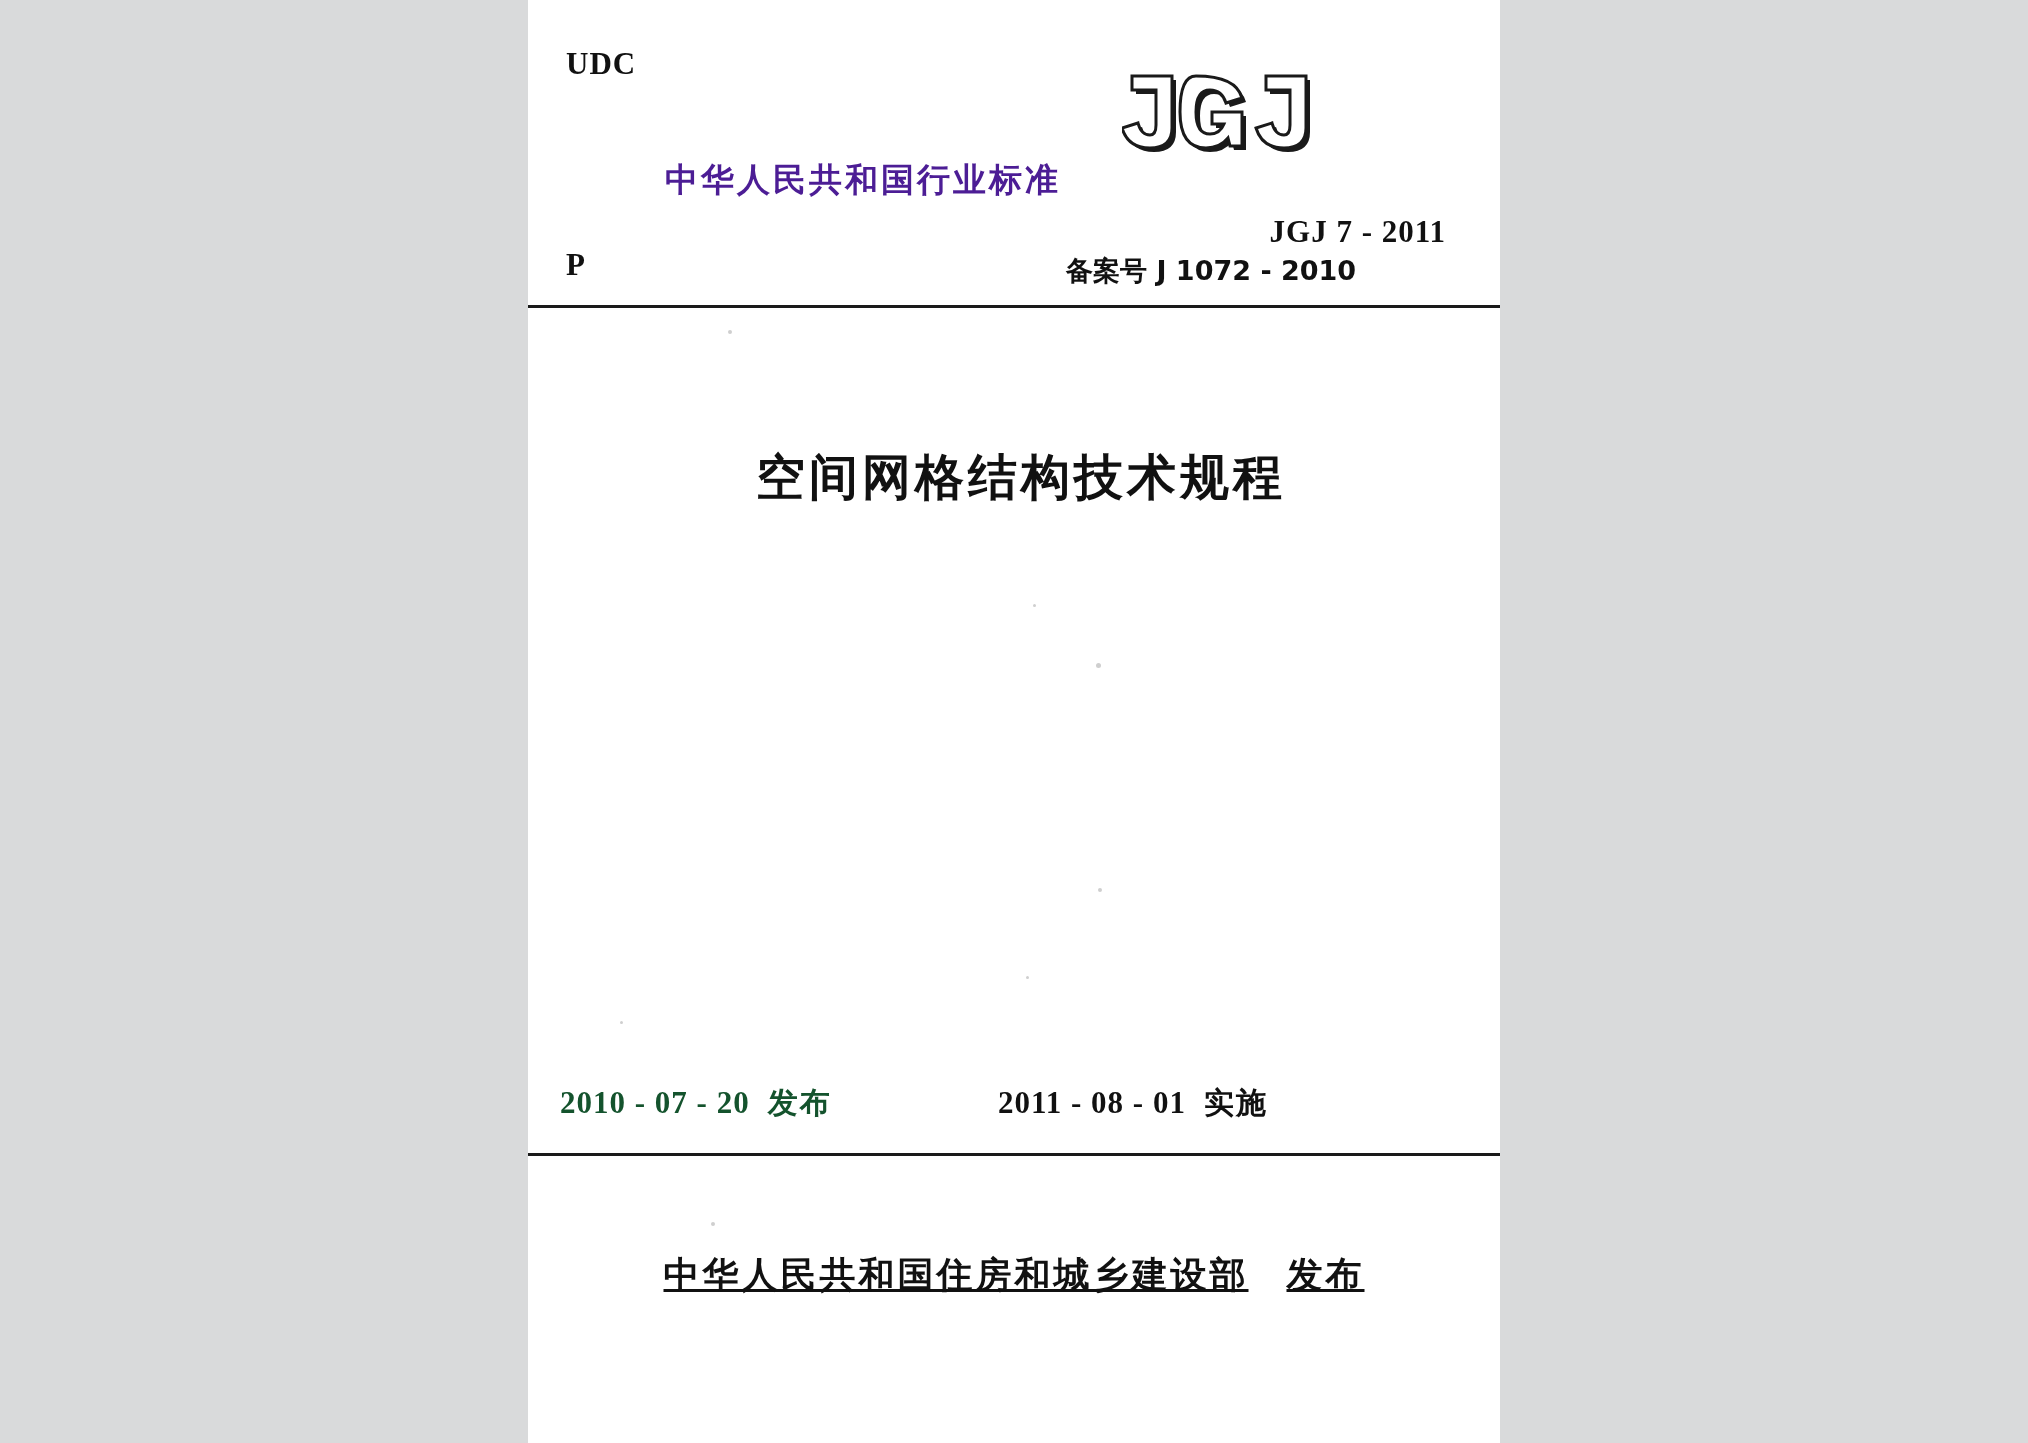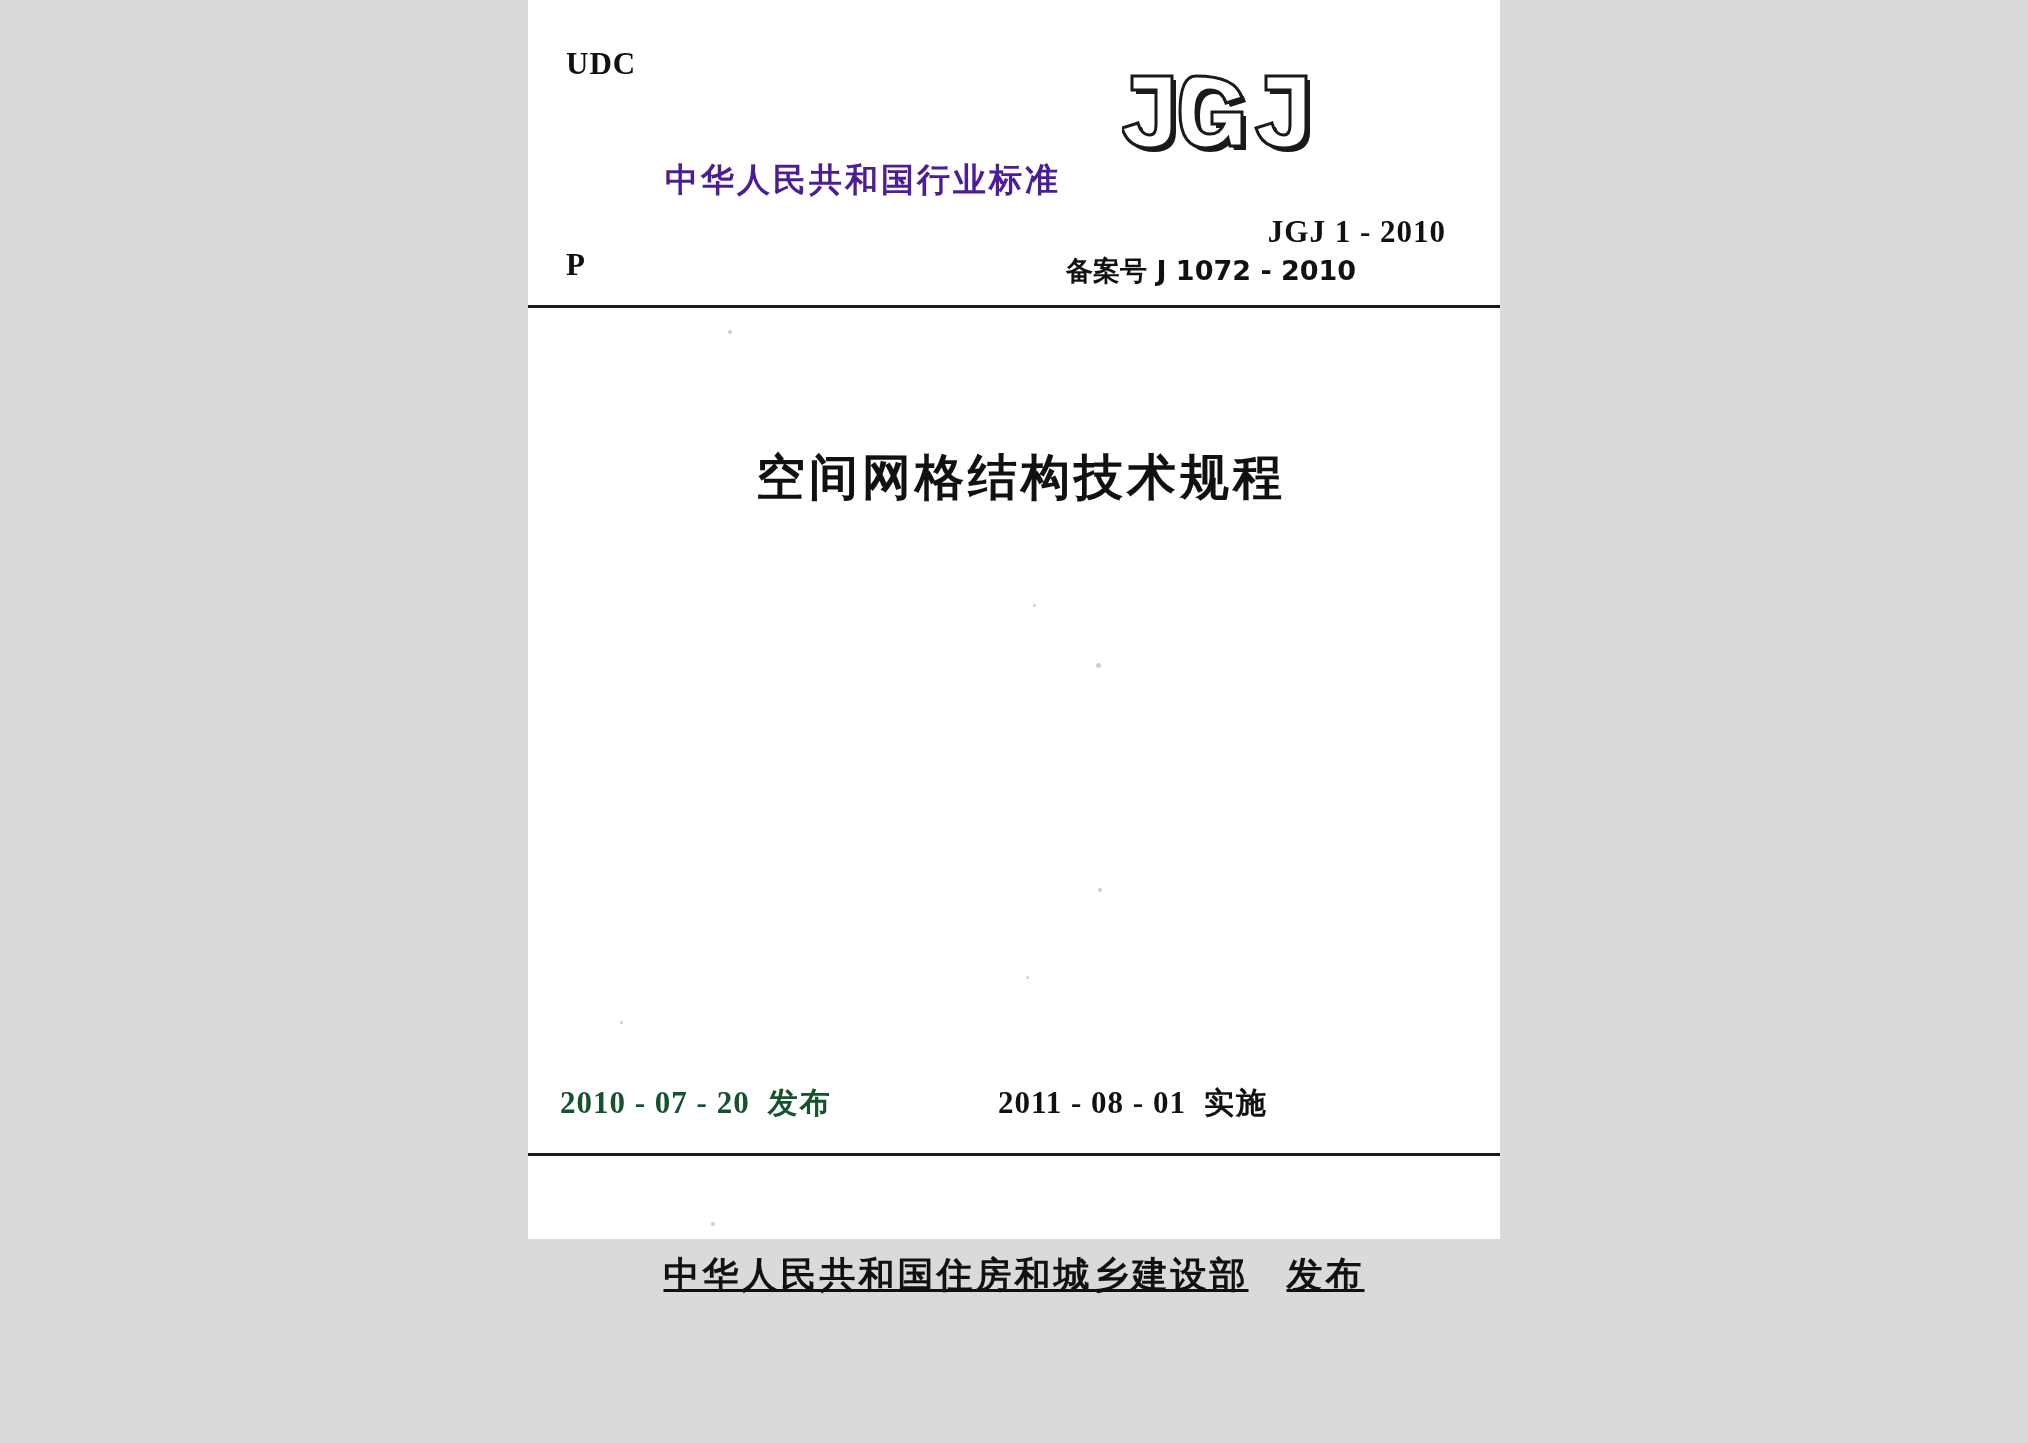--- a/index.html
+++ b/index.html
@@ -12,21 +12,21 @@
     background: #d9dadb;
     font-family: "Liberation Serif", serif;
     overflow: hidden;
   }
 
   #page {
     position: absolute;
     left: 528px;
     top: 0;
     width: 972px;
-    height: 1239px;
+    height: 1443px;
     background: #ffffff;
   }
 
   
   .header {
     position: absolute;
     left: 0;
     top: 0;
     width: 972px;
     height: 308px;
@@ -228,21 +228,21 @@
         </g>
 
         <g fill="#ffffff" stroke="#1a1a1a" stroke-width="3">
           <path d="M10 4 L50 4 L50 56 Q50 76 28 76 Q6 76 0 56 L16 51 Q19 63 28 63 Q34 63 34 53 L34 18 L10 18 Z"></path>
           <path d="M74 4 Q114 4 120 26 L104 31 Q100 18 88 18 Q74 18 74 40 Q74 62 88 62 Q98 62 102 52 L90 52 L90 40 L120 40 L120 74 L108 74 L106 66 Q98 76 84 76 Q58 76 58 40 Q58 4 74 4 Z"></path>
           <path d="M144 4 L184 4 L184 56 Q184 76 162 76 Q140 76 134 56 L150 51 Q153 63 162 63 Q168 63 168 53 L168 18 L144 18 Z"></path>
         </g>
       </svg>
     </div>
 
-    <div class="std-no">JGJ 1 - 2010</div>
+    <div class="std-no">JGJ 7 - 2011</div>
     <div class="record-no">备案号 J 1072 - 2010</div>
   </div>
 
   <div class="rule rule-top"></div>
 
   <div class="title-cn">空间网格结构技术规程</div>
 
   <div class="date-row">
     <div class="date-issue">
       <span>2010 - 07 - 20</span><span class="cjk-label">发布</span>

